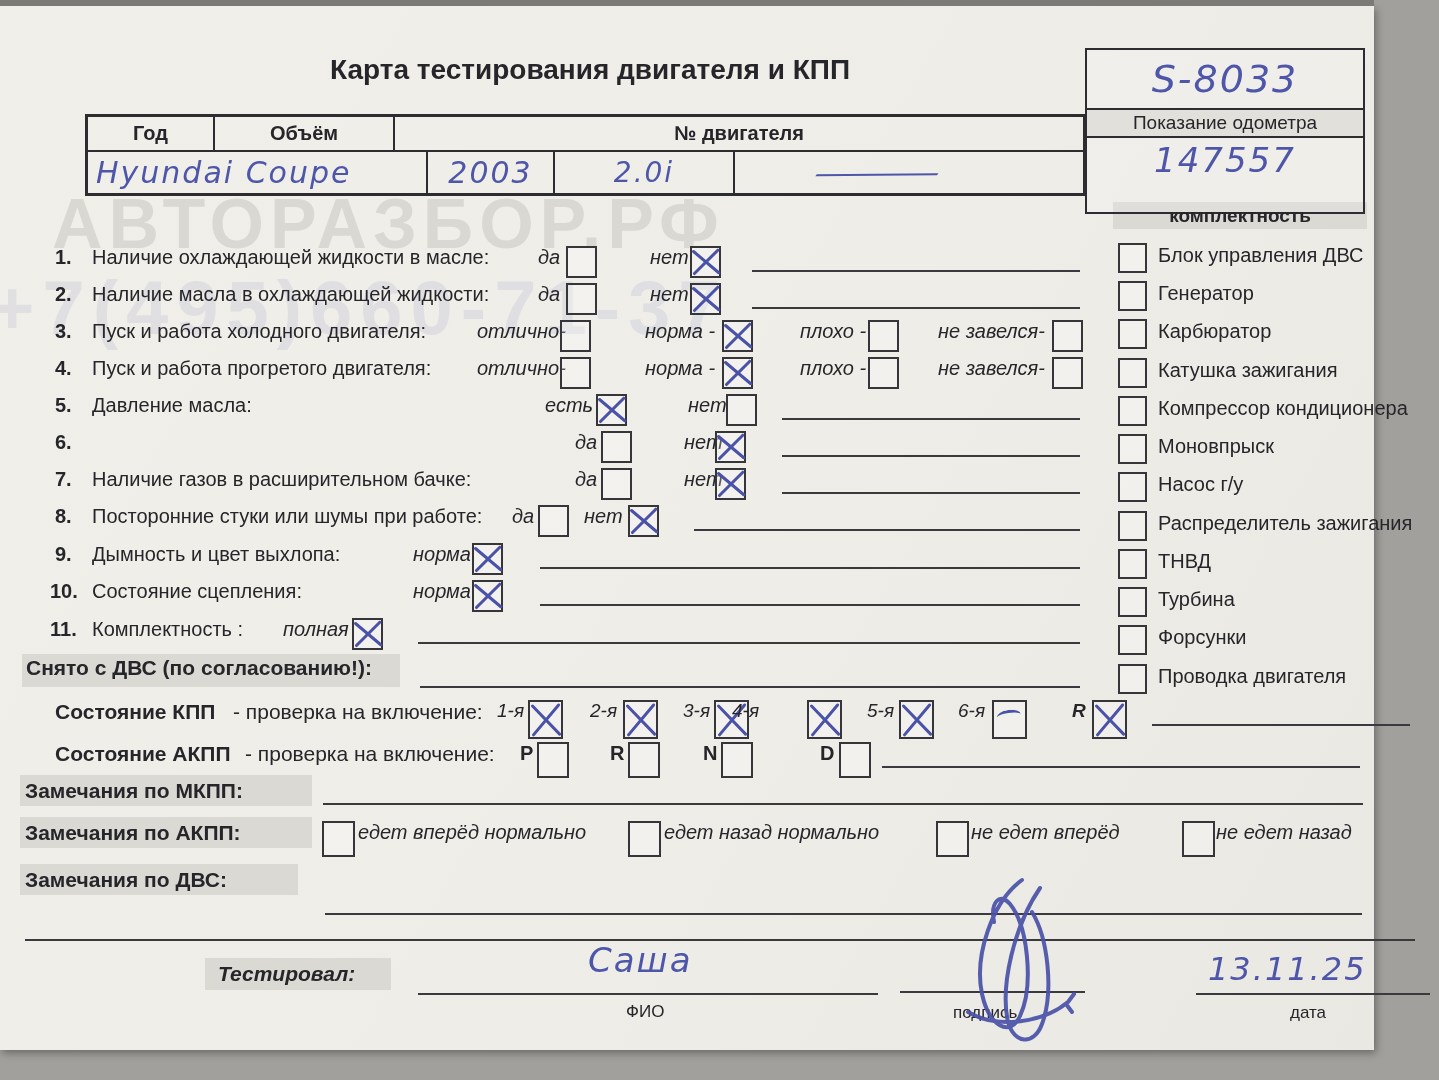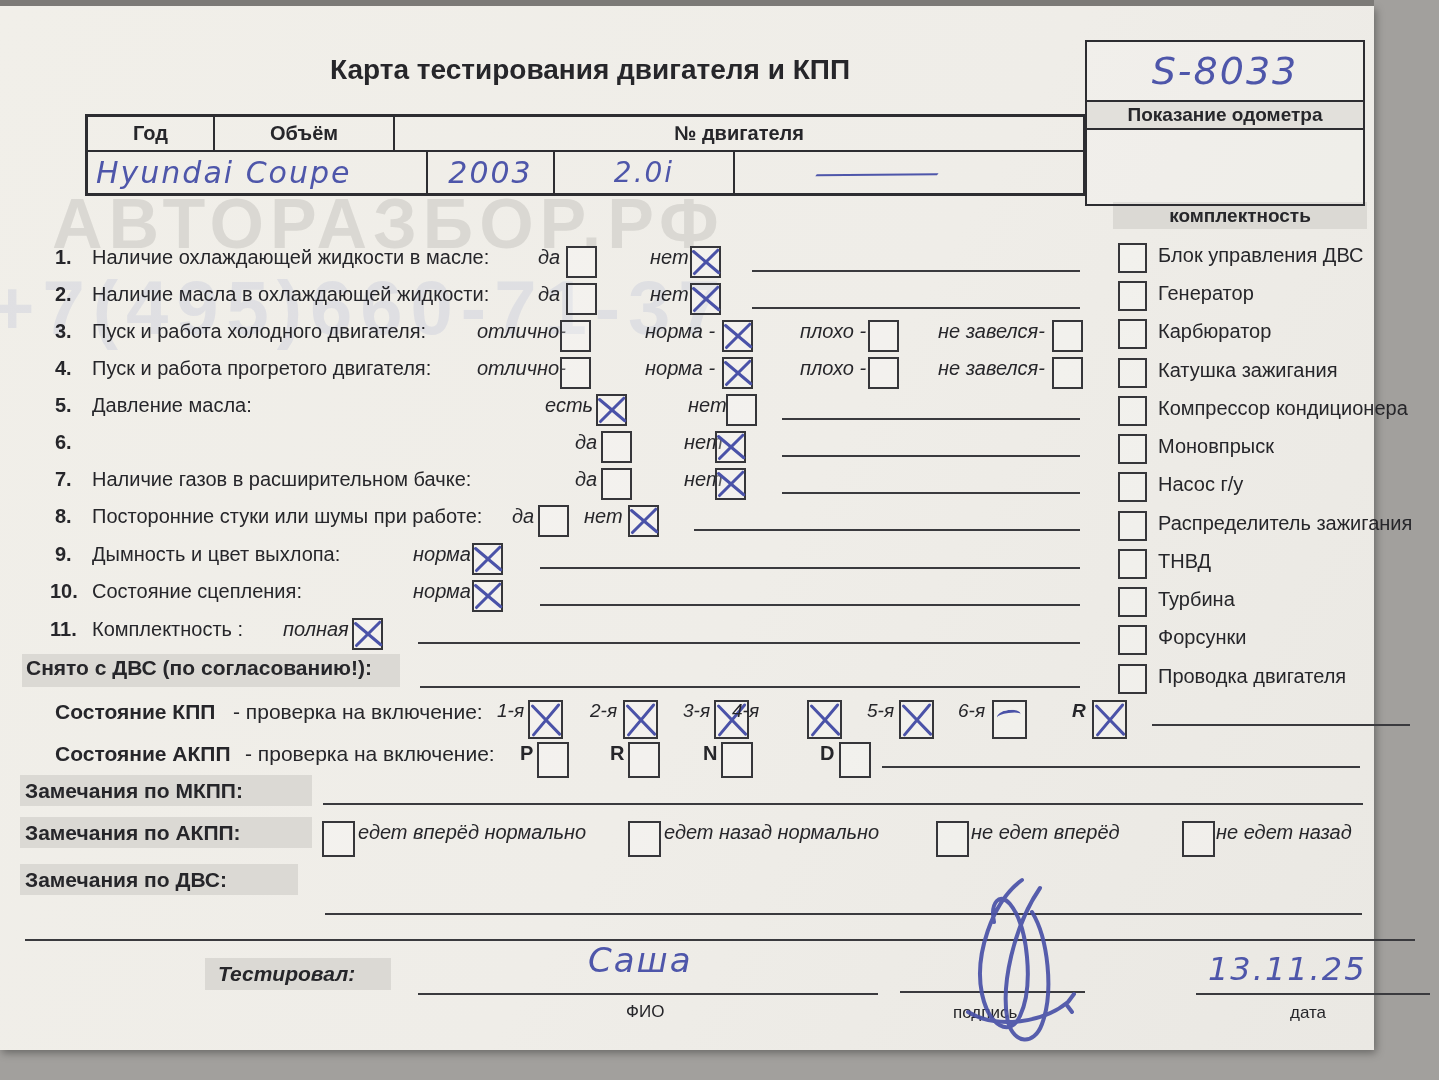--- a/index.html
+++ b/index.html
@@ -15,24 +15,24 @@
     box-shadow:2px 3px 8px rgba(0,0,0,.35);
   }
   #edge-top{position:absolute;left:0;top:0;width:1374px;height:6px;background:#7c7a77}
   
   .wm{position:absolute;font-weight:bold;white-space:nowrap;pointer-events:none;z-index:0}
   #wm1{left:52px;top:178px;font-size:70px;letter-spacing:6px;color:#c9c7c2;opacity:.55}
   #wm2{left:-10px;top:258px;font-size:76px;letter-spacing:8px;color:#c5c9da;opacity:.38}
   
   #title{position:absolute;left:250px;top:48px;width:680px;text-align:center;font-size:28px;font-weight:bold;z-index:2}
   
-  #idbox{position:absolute;left:1085px;top:34px;width:276px;height:162px;border:2px solid #2d2d31;z-index:2;background:rgba(255,255,255,.15)}
+  #idbox{position:absolute;left:1085px;top:42px;width:276px;height:162px;border:2px solid #2d2d31;z-index:2;background:rgba(255,255,255,.15)}
   #idbox .r1{height:58px;border-bottom:2px solid #2d2d31;display:flex;align-items:center;justify-content:center}
   #idbox .r2{height:26px;border-bottom:2px solid #2d2d31;display:flex;align-items:center;justify-content:center;font-weight:bold;font-size:19px}
-  #idbox .r3{height:26px;border-bottom:2px solid #2d2d31;display:flex;align-items:center;justify-content:center;font-weight:bold;font-size:19px;background:#e2e0db}
+  #idbox .r3{height:26px;border-bottom:2px solid #2d2d31;display:flex;align-items:center;justify-content:center;font-weight:normal;font-size:19px;background:#e2e0db}
   #idbox .r4{height:44px;display:flex;align-items:center;justify-content:center}
   
   .hw{font-family:"DejaVu Sans",sans-serif;font-style:italic;color:#4e56aa;letter-spacing:2px;white-space:nowrap}
   
   #infotable{position:absolute;left:85px;top:108px;width:995px;height:76px;border:3px solid #2d2d31;z-index:2;display:flex;flex-direction:column}
   #infotable .hrow{display:flex;height:33px;border-bottom:2px solid #2d2d31}
   #infotable .vrow{display:flex;flex:1}
   #infotable .c{display:flex;align-items:center;justify-content:center;font-weight:bold;font-size:20px;border-right:2px solid #2d2d31}
   #infotable .v{display:flex;align-items:center;justify-content:center;border-right:2px solid #2d2d31}
   #infotable .c:last-child,#infotable .v:last-child{border-right:none}
@@ -84,20 +84,23 @@
   <div class="wm" id="wm1">АВТОРАЗБОР.РФ</div>
   <div class="wm" id="wm2">+7(495)660-71-37</div>
 
   <div id="title">Карта тестирования двигателя и КПП</div>
 
   <div id="idbox">
     <div class="r1">
         <span class="hw" style="font-size:38px">S-8033</span>
       </div>
     <div class="r3">Показание одометра</div>
+    <div class="r4">
+        <span class="hw" style="font-size:34px">147557</span>
+      </div>
   </div>
 
   <div id="infotable">
     <div class="hrow">
       <div class="c cw2">Год</div>
       <div class="c cw3">Объём</div>
       <div class="c cw4">№ двигателя</div>
     </div>
     <div class="vrow">
       <div class="v cw1" style="justify-content:flex-start;padding-left:8px">

